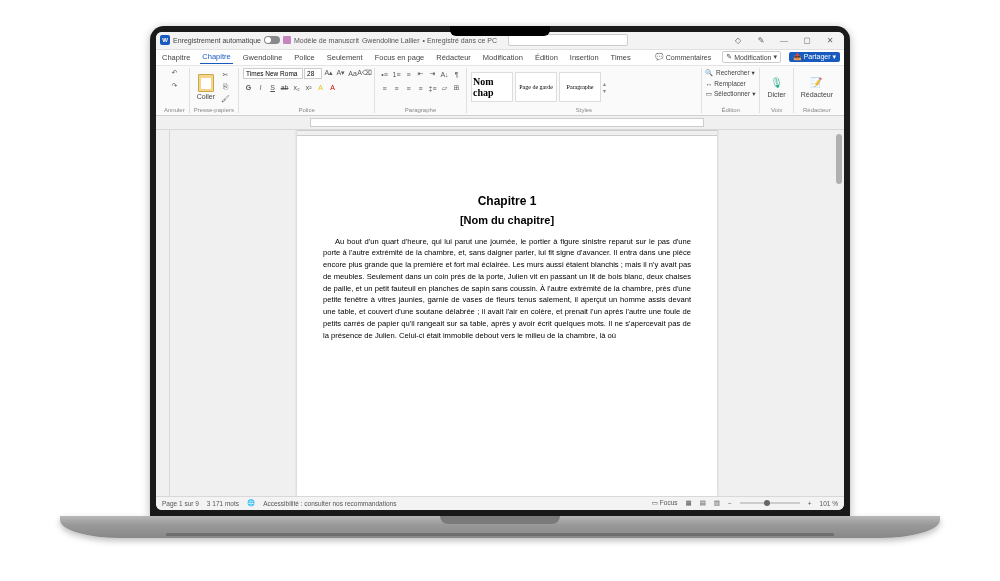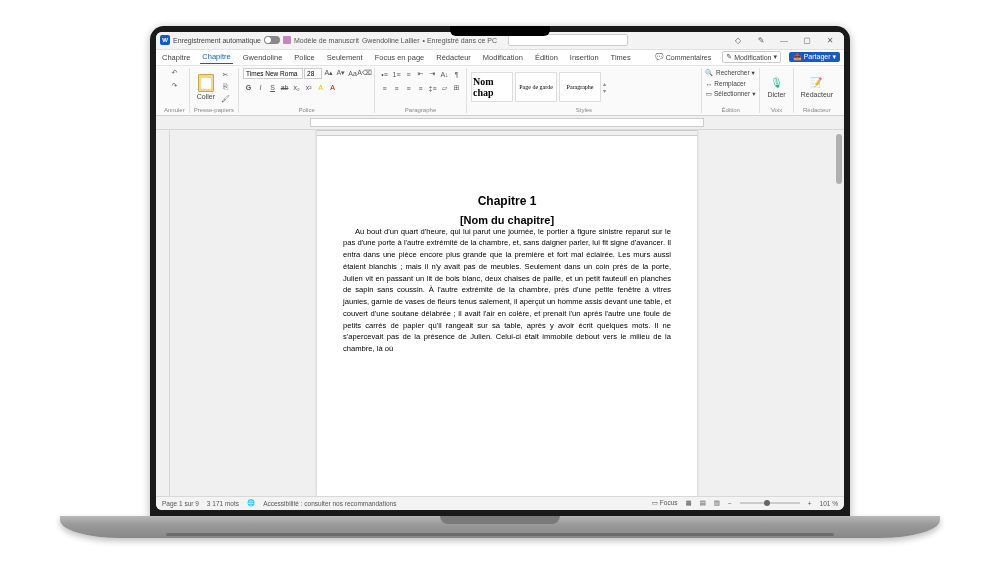--- a/index.html
+++ b/index.html
@@ -48,25 +48,25 @@
 .edit-item{font-size:6.5px;color:#444;display:flex;align-items:center;gap:2px;padding:1px 0}
 
 .ruler-area{height:14px;background:#f0f0f0;display:flex;border-bottom:1px solid #d8d8d8}
 .ruler-side{width:24px;background:#f0f0f0}
 .ruler-gap{width:130px}
 .ruler{flex:1;background:#fff;border:1px solid #ccc;margin:2px 0;background-image:repeating-linear-gradient(90deg,#ccc 0,#ccc .5px,transparent .5px,transparent 8px);position:relative;font-size:5px;color:#888}
 
 .workspace{flex:1;background:#f0f0f0;display:flex;overflow:hidden;position:relative}
 .vruler{width:14px;background:#f0f0f0;border-right:1px solid #d8d8d8}
 .doc-area{flex:1;display:flex;justify-content:center;overflow:hidden;padding-top:0}
-.page{width:380px;background:#fff;box-shadow:0 1px 3px rgba(0,0,0,.2);margin-top:-60px;padding:60px 26px 8px;font-family:"Times New Roman",serif}
+.page{width:420px;background:#fff;box-shadow:0 1px 3px rgba(0,0,0,.2);margin-top:-60px;padding:60px 26px 8px;font-family:"Times New Roman",serif}
 .gap-marker{height:6px;background:#f0f0f0;margin:0 -26px 6px;border-top:1px solid #ccc;border-bottom:1px solid #ccc}
 .page-content{padding-top:52px}
 .ch-title{text-align:center;font-weight:bold;font-size:12px;margin-bottom:6px}
-.ch-sub{text-align:center;font-weight:bold;font-size:11px;}
+.ch-sub{text-align:center;font-weight:bold;font-size:11px;margin-bottom:10px}
 .body-text{font-size:7.6px;line-height:1.55;text-align:justify;text-indent:12px}
 .scrollbar{position:absolute;right:2px;top:4px;width:6px;height:50px;background:#b0b0b0;border-radius:3px}
 
 .statusbar{height:14px;background:#f3f3f3;border-top:1px solid #d8d8d8;display:flex;align-items:center;padding:0 6px;gap:8px;font-size:6.5px;color:#555}
 .status-spacer{flex:1}
 .zoom-slider{width:60px;height:2px;background:#ccc;position:relative}
 .zoom-slider::after{content:"";position:absolute;width:6px;height:6px;background:#666;border-radius:50%;top:-2px;left:40%}
 </style>
 </head>
 <body>

